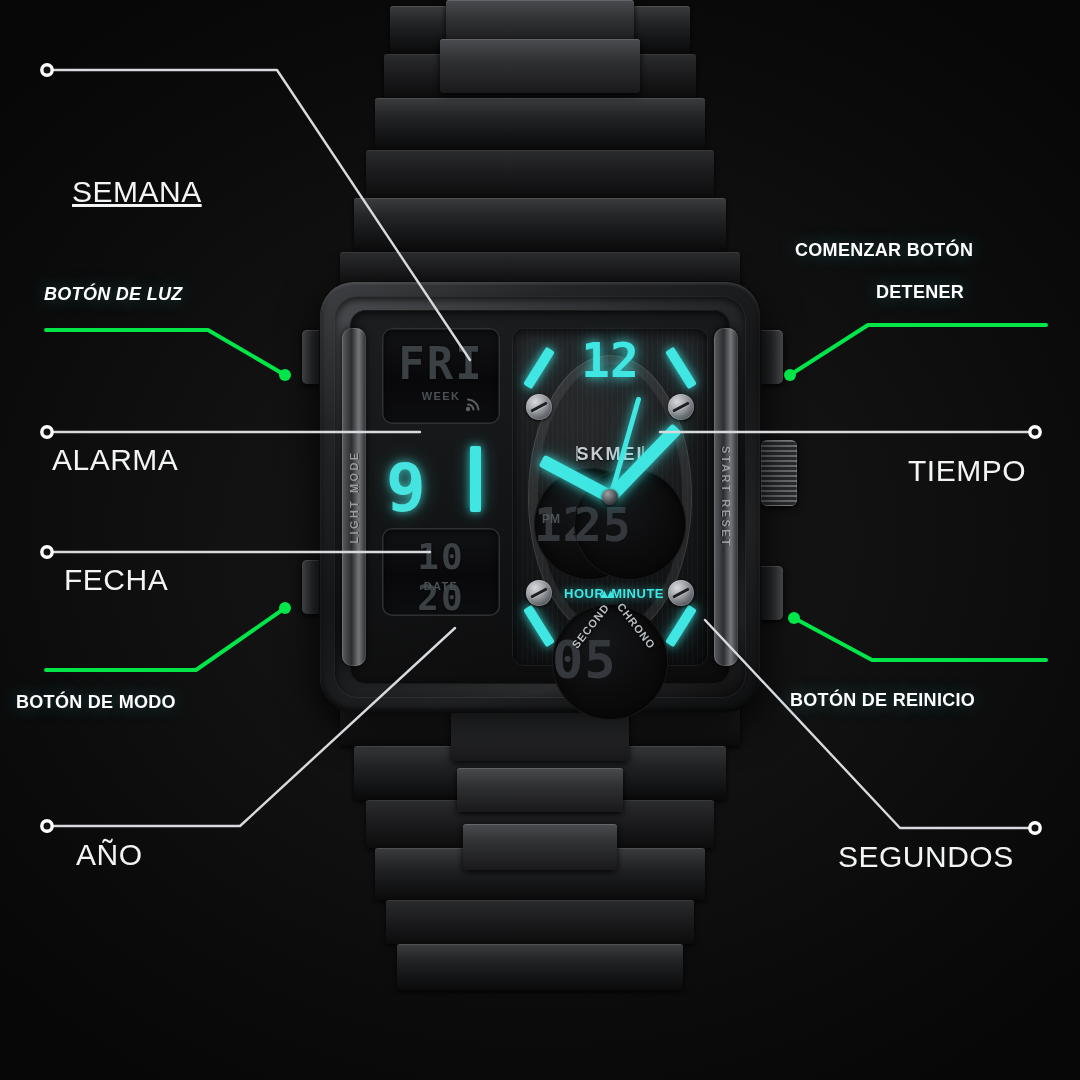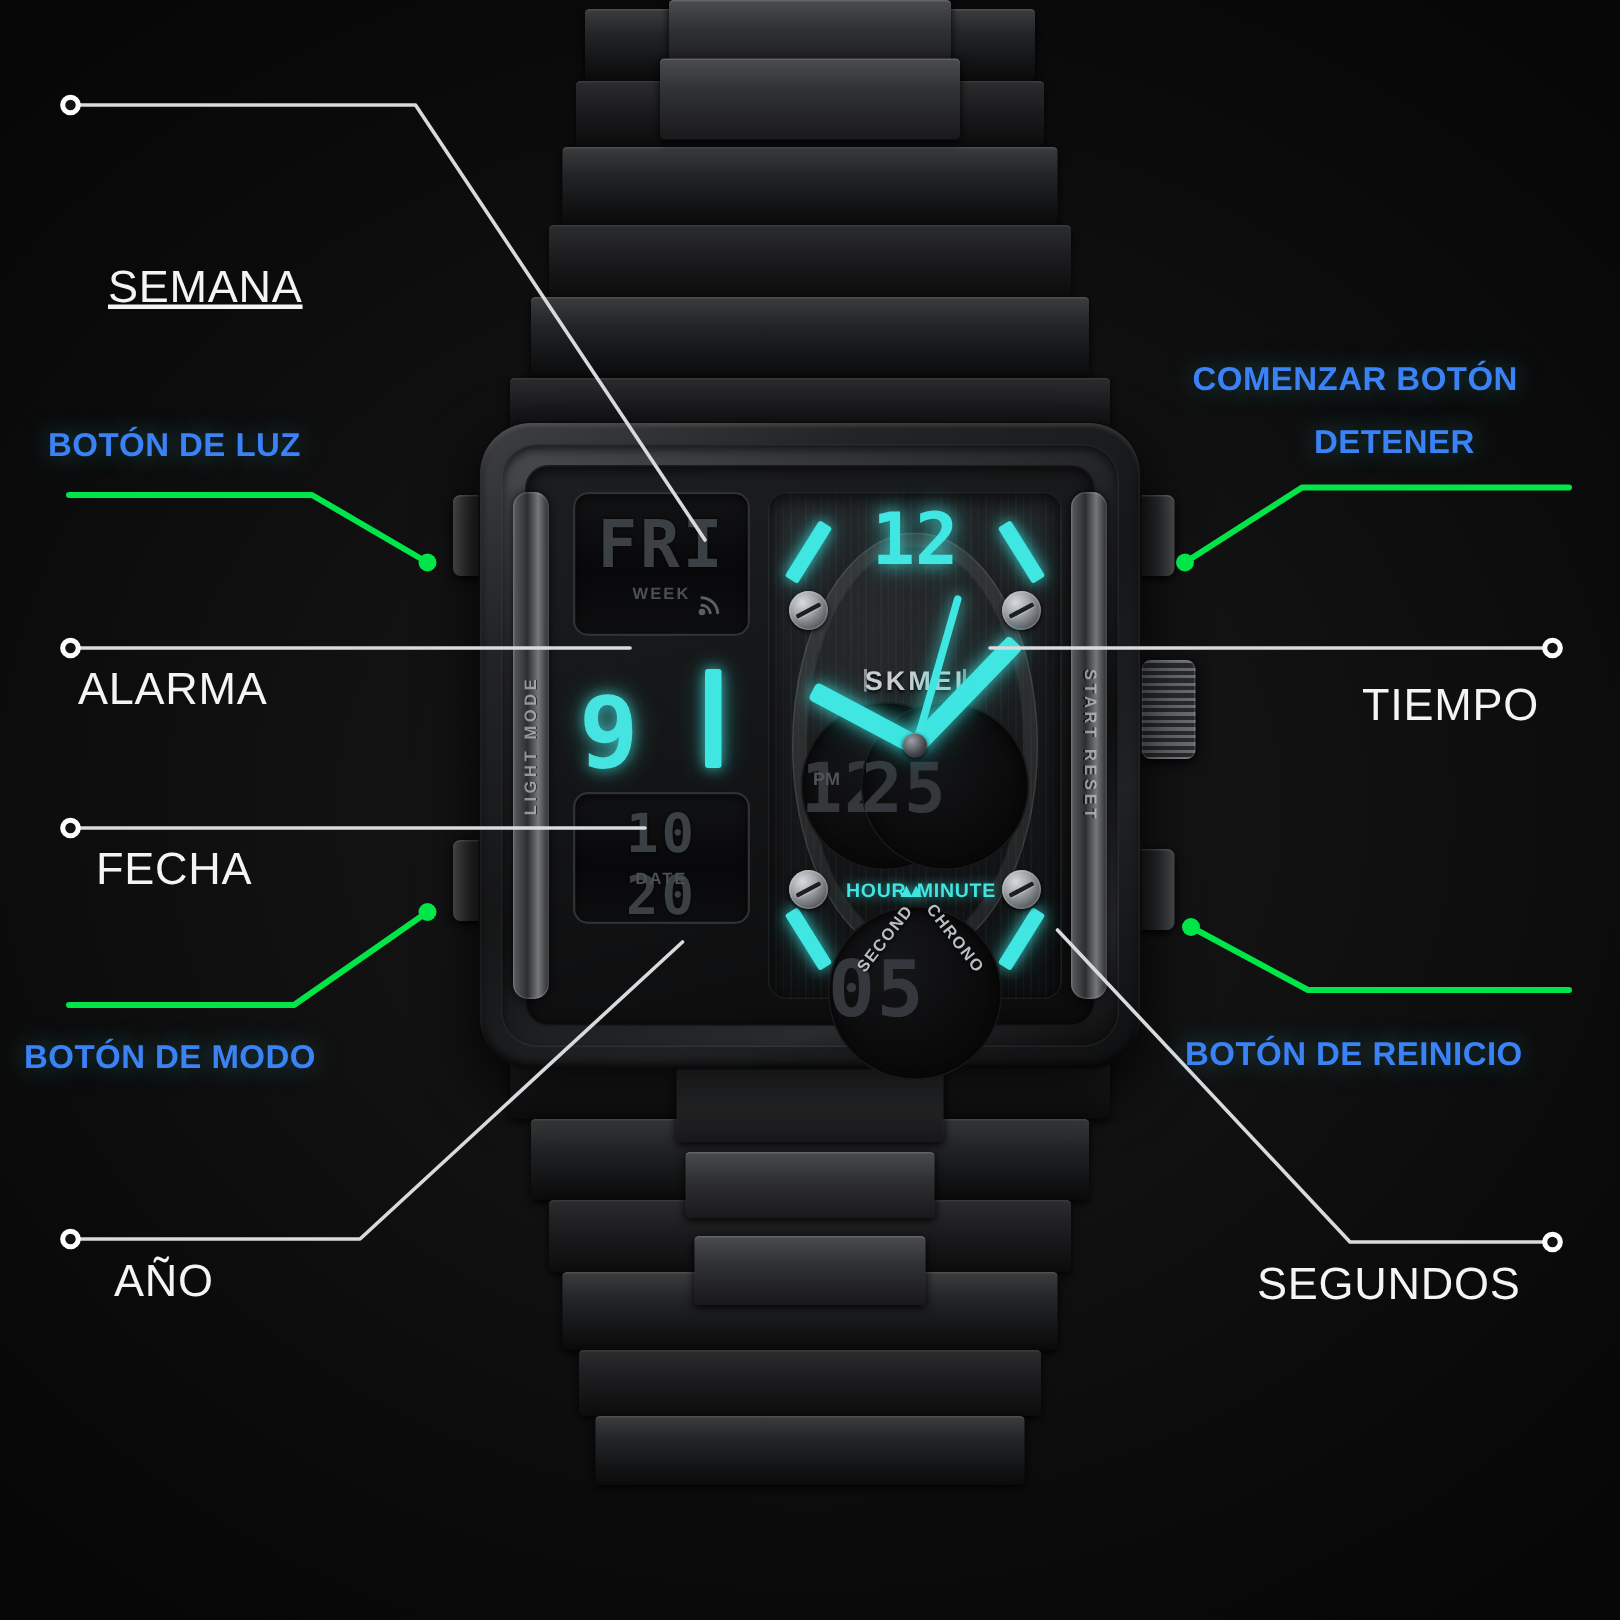--- a/index.html
+++ b/index.html
@@ -122,22 +122,22 @@
   .push{position:absolute;width:26px;height:54px;border-radius:5px;
        background:linear-gradient(90deg,#4c4e51 0%,#2a2b2d 45%,#141516 100%);
        box-shadow:0 2px 6px rgba(0,0,0,.9), inset 0 1px 0 rgba(255,255,255,.16);}
   .push.r{background:linear-gradient(270deg,#4c4e51 0%,#2a2b2d 45%,#141516 100%);}
   .crown{position:absolute;width:36px;height:66px;border-radius:6px;
        background:repeating-linear-gradient(180deg,#6a6d71 0 2px,#2a2b2d 2px 5px);
        box-shadow:0 2px 7px rgba(0,0,0,.95), inset 0 0 0 1px rgba(255,255,255,.15);}
 
   
   .lblW{position:absolute;color:#f2f4f6;font-size:30px;letter-spacing:.5px;white-space:nowrap;}
-  .lblC{position:absolute;font-size:22px;font-weight:700;white-space:nowrap;
-        color:#3b82f6;letter-spacing:.3px;
+  .lblC{position:absolute;font-size:18px;font-weight:700;white-space:nowrap;
+        color:#ffffff;letter-spacing:.3px;
         text-shadow:0 0 18px rgba(79,214,232,.35);}
   svg.lines{position:absolute;inset:0;width:1080px;height:1080px;pointer-events:none;}
 </style>
 </head>
 <body>
 
 <div class="stage">
 
   <div class="watch">
 
@@ -357,19 +357,19 @@
     </g>
   </svg>
 
   <div class="lblW" style="left:72px;top:175px;text-decoration:underline;">SEMANA</div>
   <div class="lblW" style="left:52px;top:443px;">ALARMA</div>
   <div class="lblW" style="left:64px;top:563px;">FECHA</div>
   <div class="lblW" style="left:76px;top:838px;">AÑO</div>
   <div class="lblW" style="left:908px;top:454px;">TIEMPO</div>
   <div class="lblW" style="left:838px;top:840px;">SEGUNDOS</div>
 
-  <div class="lblC" style="left:32px;top:284px;">BOTÓN DE LUZ</div>
+  <div class="lblC" style="left:44px;top:284px;font-style:italic;">BOTÓN DE LUZ</div>
   <div class="lblC" style="left:16px;top:692px;">BOTÓN DE MODO</div>
   <div class="lblC" style="left:795px;top:240px;">COMENZAR BOTÓN</div>
   <div class="lblC" style="left:876px;top:282px;">DETENER</div>
   <div class="lblC" style="left:790px;top:690px;">BOTÓN DE REINICIO</div>
 
 </div>
 
 </body></html>

